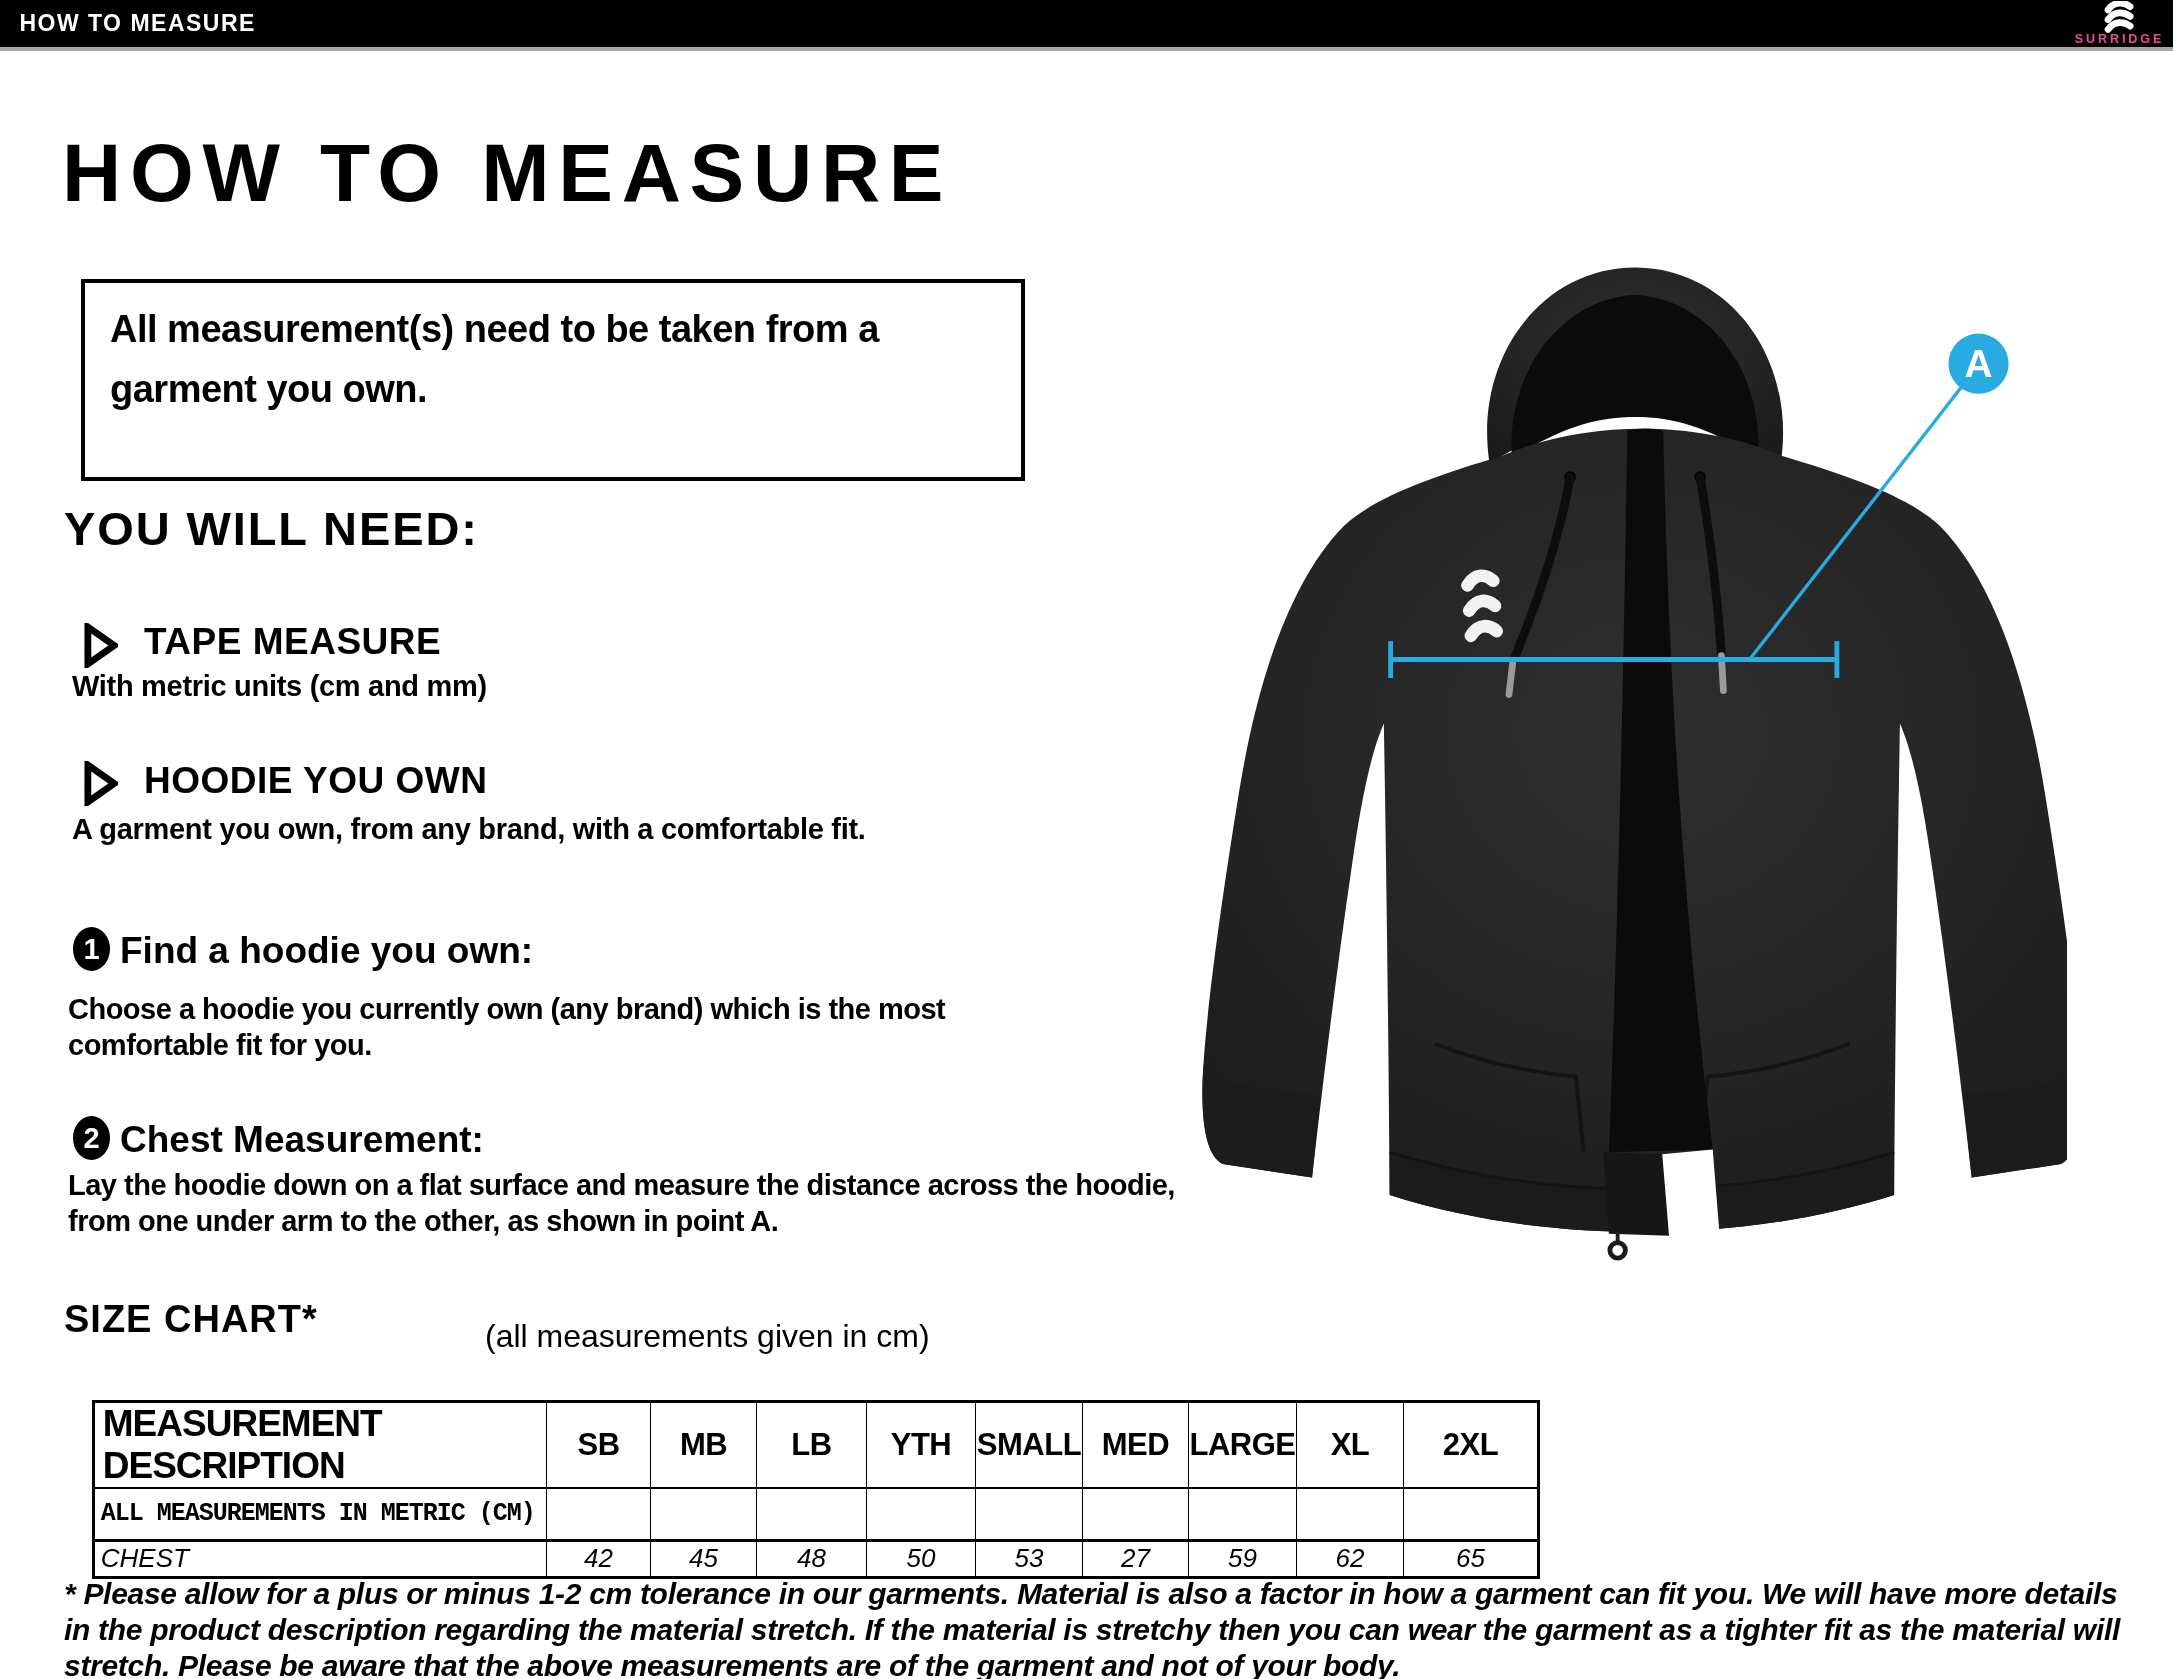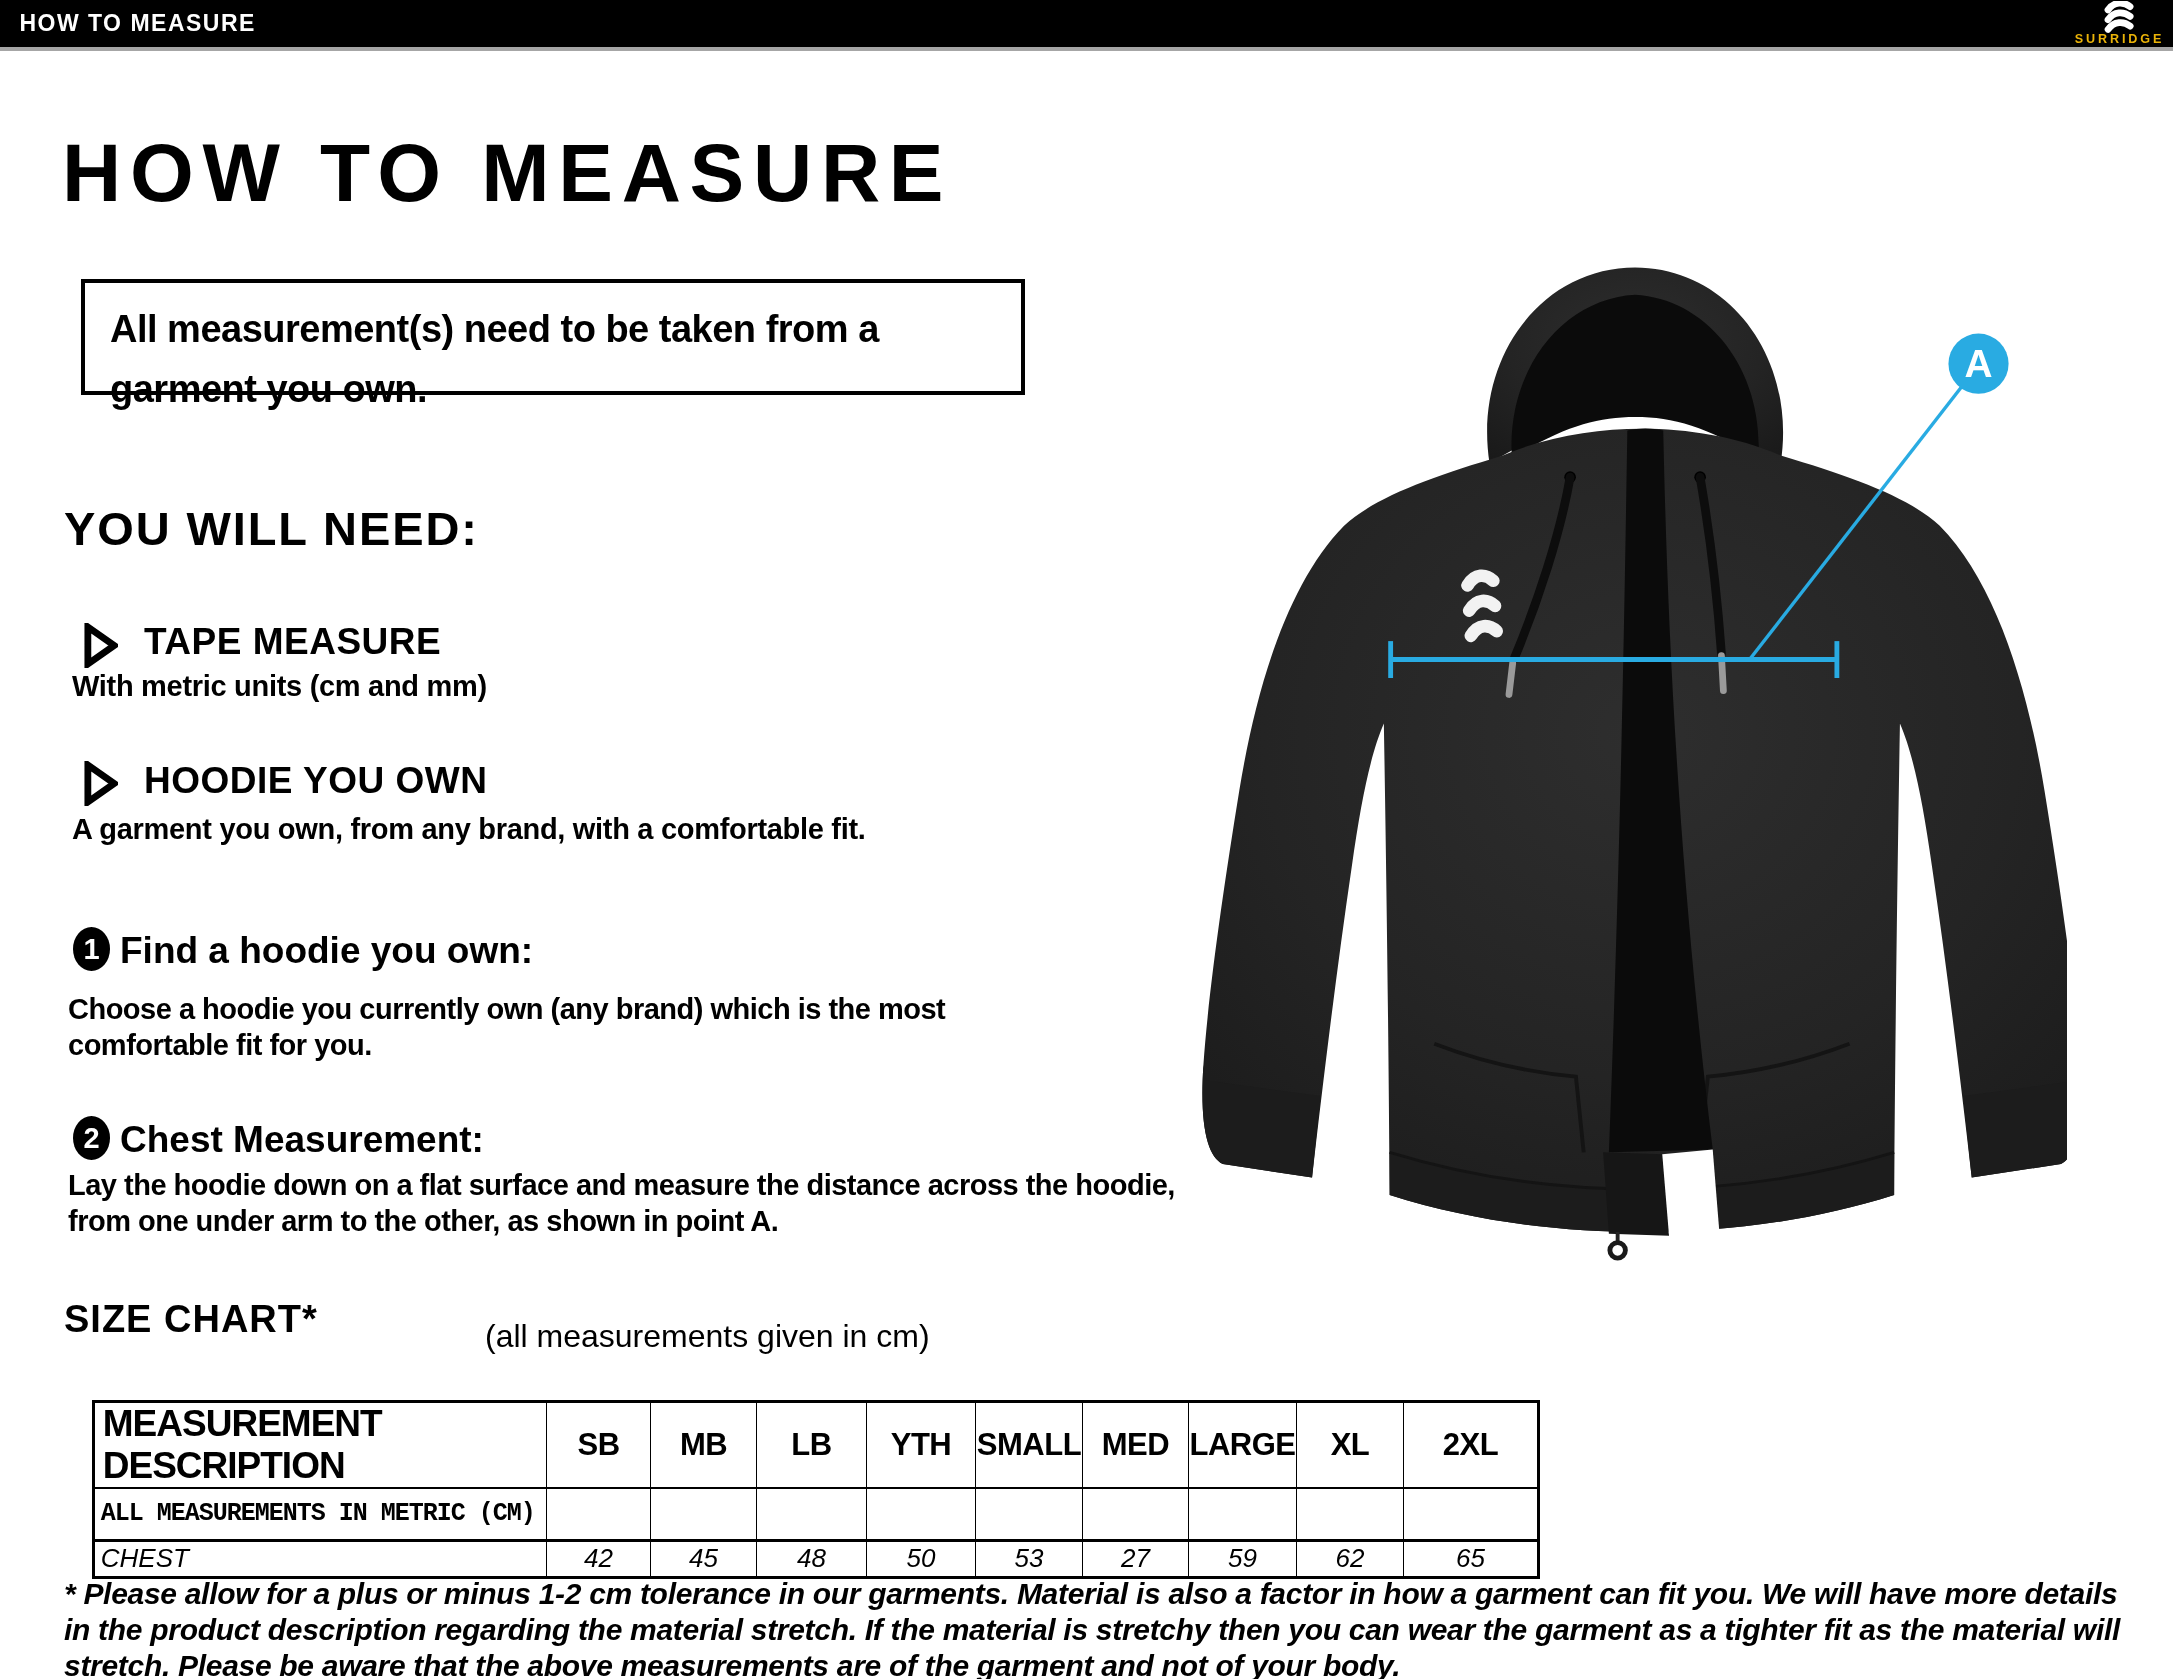--- a/index.html
+++ b/index.html
@@ -13,28 +13,28 @@
     border-bottom:4.9px solid #a6a6a6;box-sizing:content-box;
   }
   .topbar-title{
     position:absolute;left:19.4px;top:0;height:47px;line-height:47px;
     color:#fff;font-size:23px;font-weight:bold;letter-spacing:1.5px;
   }
   .brand{
     position:absolute;right:9.7px;top:1px;display:flex;flex-direction:column;
     align-items:center;gap:0px;
   }
-  .brand-text{color:#eab308;font-size:12.6px;font-weight:bold;letter-spacing:2.9px;line-height:13.6px;}
+  .brand-text{color:#ec4899;font-size:12.6px;font-weight:bold;letter-spacing:2.9px;line-height:13.6px;}
   
   .h1{
     position:absolute;left:62px;top:132px;font-size:82px;font-weight:bold;
     letter-spacing:8.7px;line-height:1;white-space:nowrap;
   }
   .note-box{
-    position:absolute;left:81px;top:279px;width:944px;height:116px;
+    position:absolute;left:81px;top:279px;width:944px;height:202px;
     border:4.9px solid #000;box-sizing:border-box;padding:15.5px 23px 0 25px;
   }
   .note-box .note-text{
     font-size:38px;font-weight:bold;line-height:60px;letter-spacing:-0.5px;max-width:888px;
   }
   .ywn-heading{
     position:absolute;left:64px;top:501px;font-size:47px;font-weight:bold;letter-spacing:1.9px;
   }
   .tri{position:absolute;width:35px;height:45px;}
   .tri-1{left:83px;top:623px;}

